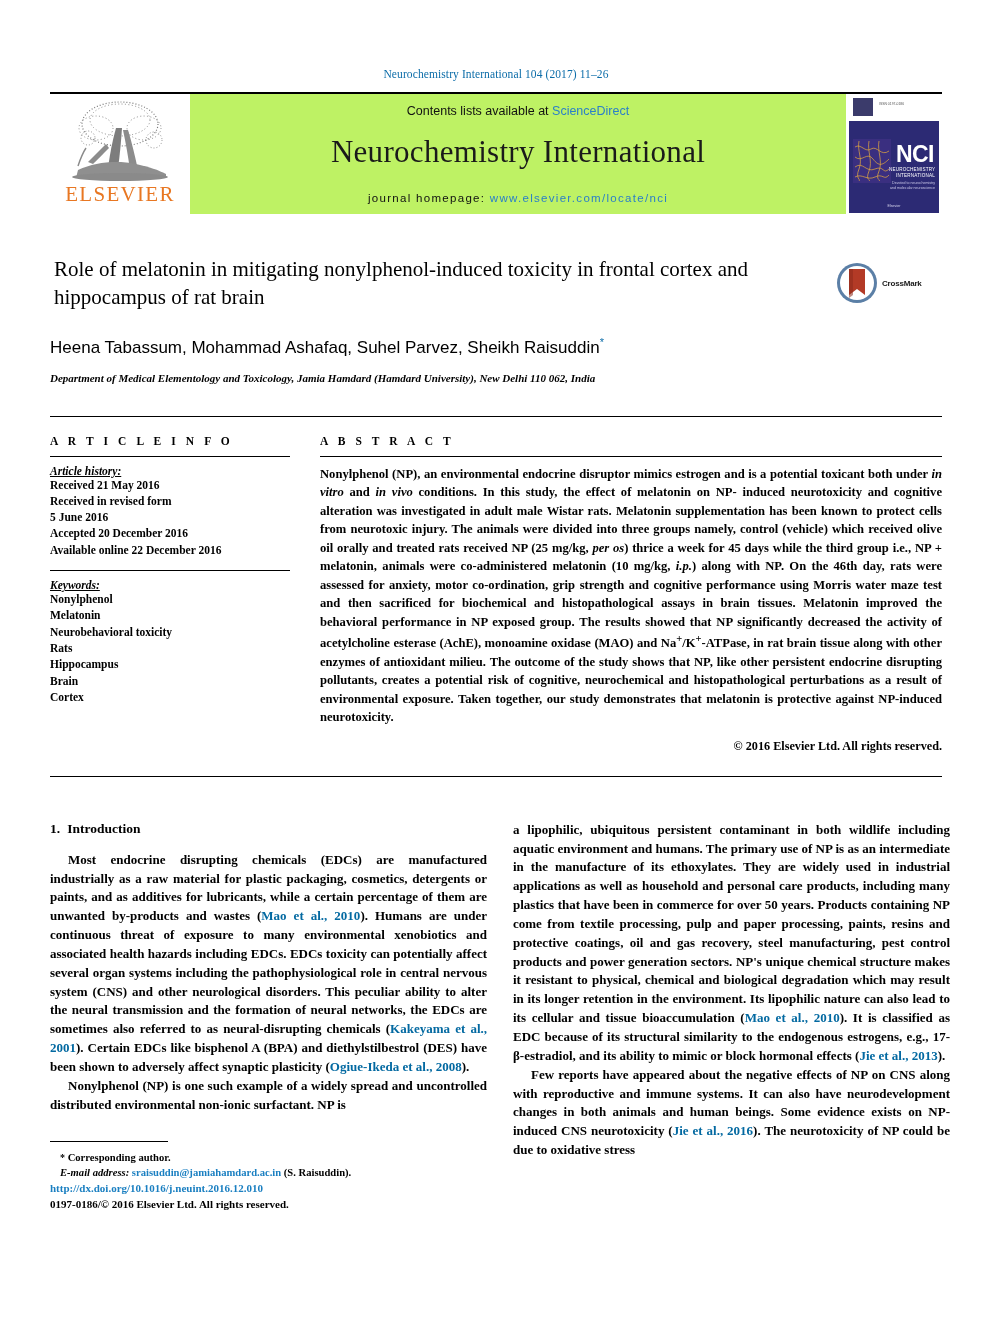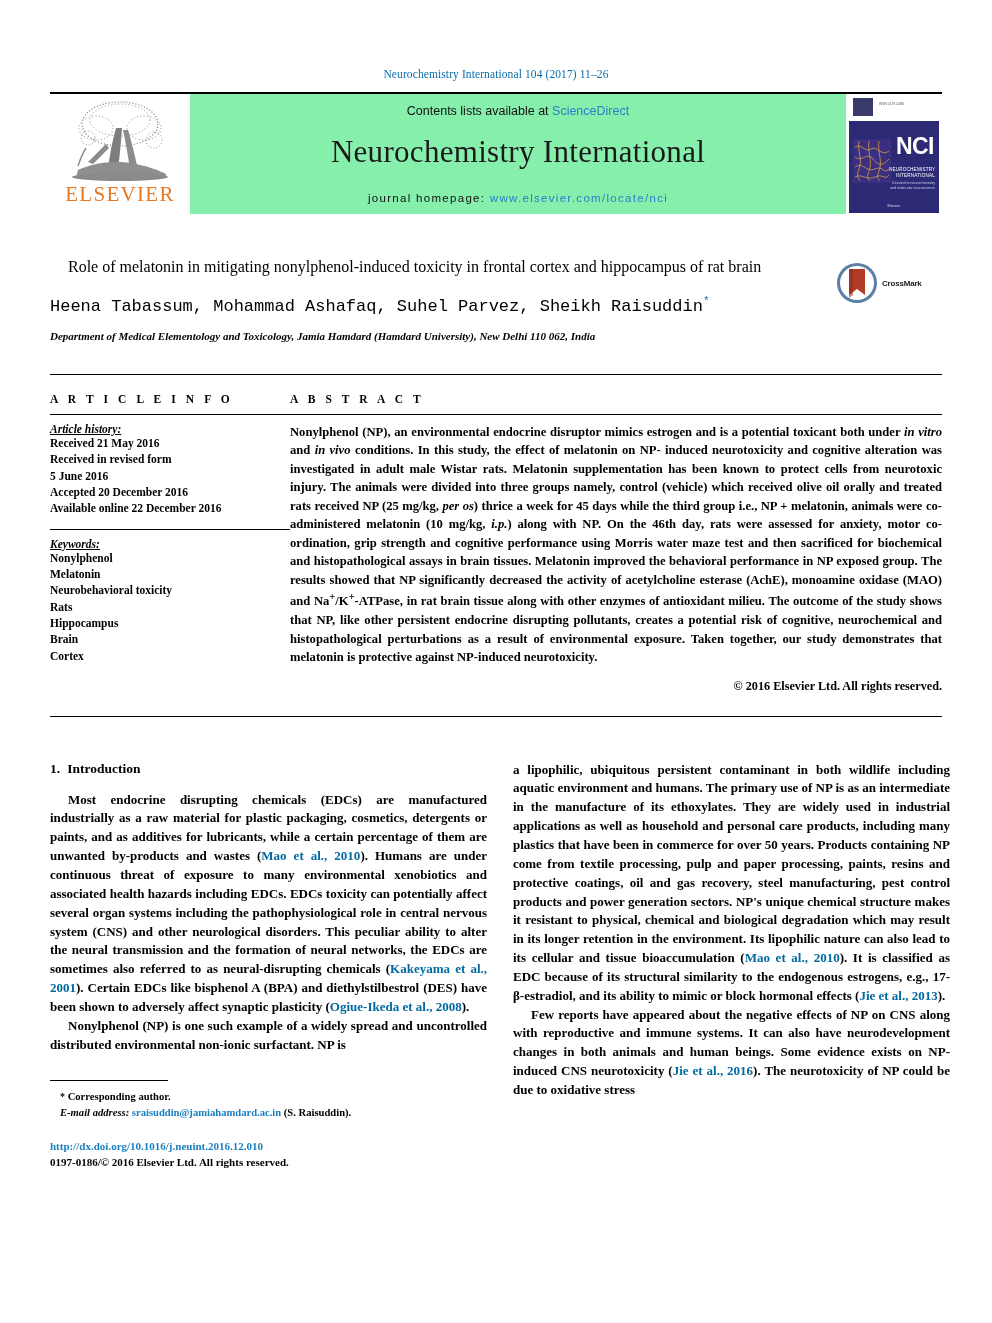--- a/index.html
+++ b/index.html
@@ -56,21 +56,21 @@
   .elsevier-word {
     color: #e87722;
     font-family: "Liberation Serif", serif;
     font-size: 21px;
     letter-spacing: 1.3px;
     line-height: 1;
     margin-top: -2px;
   }
   .masthead-center {
     flex: 1 1 auto;
-    background: #86efac;
+    background: #bef264;
     display: flex;
     flex-direction: column;
     align-items: center;
     justify-content: flex-start;
     padding-top: 10px;
     position: relative;
   }
   .contents-line {
     font-size: 12.5px;
     font-family: "Liberation Sans", sans-serif;
@@ -112,31 +112,31 @@
   }
 
   
   .title-block {
     margin: 42px 50px 0 50px;
     position: relative;
     border-bottom: none;
   }
   .article-title {
     font-family: "Liberation Serif", serif;
-    font-size: 16px;
+    font-size: 21px;
     line-height: 1.33;
     font-weight: normal;
-    margin: 18px;
+    margin: 4px;
     width: 740px;
     color: #000;
   }
   .authors {
-    font-family: Liberation Mono, monospace;
+    font-family: Liberation Sans, sans-serif;
     font-size: 17px;
-    margin-top: 11px;
+    margin-top: 24px;
     color: #000;
   }
   .authors .star {
     color: #0b6ca8;
     font-size: 11px;
     vertical-align: super;
   }
   .affiliation {
     font-family: "Liberation Serif", serif;
     font-style: italic;
@@ -162,20 +162,21 @@
     color: #1a1a1a;
     letter-spacing: -0.2px;
   }
 
   
   .info-abstract {
     margin: 32px 50px 0 50px;
     border-top: 1px solid #000;
     padding-top: 18px;
     display: flex;
+    gap: 30px;
   }
   .col-info {
     width: 240px;
     flex: 0 0 240px;
   }
   .col-abs {
     flex: 1 1 auto;
   }
   .section-caps {
     font-family: "Liberation Serif", serif;
@@ -267,21 +268,20 @@
     font-family: "Liberation Serif", serif;
     font-size: 10.6px;
     font-weight: bold;
     line-height: 1.5;
     padding-left: 10px;
   }
   .footnote .fstar { font-size: 10px; }
   .footnote i { font-style: italic; }
   .email-link { color: #1a7fc1; }
   .doi-block {
-    margin-top: 18px;
     font-family: "Liberation Serif", serif;
     font-size: 11px;
     font-weight: bold;
     line-height: 1.45;
   }
   .doi-link { color: #1a7fc1; }
 
   
   .cover-band {
     position: absolute;
@@ -298,21 +298,21 @@
   .cover-tiny {
     position: absolute;
     left: 30px; top: 7px;
     font-size: 3.4px;
     color: #555;
     font-family: "Liberation Sans", sans-serif;
   }
   .cover-nci {
     position: absolute;
     right: 5px;
-    top: 40px;
+    top: 48px;
     color: #ffffff;
     font-family: "Liberation Sans", sans-serif;
     font-weight: bold;
     font-size: 23px;
     letter-spacing: -0.5px;
     line-height: 1;
   }
   .cover-sub {
     position: absolute;
     right: 4px;

